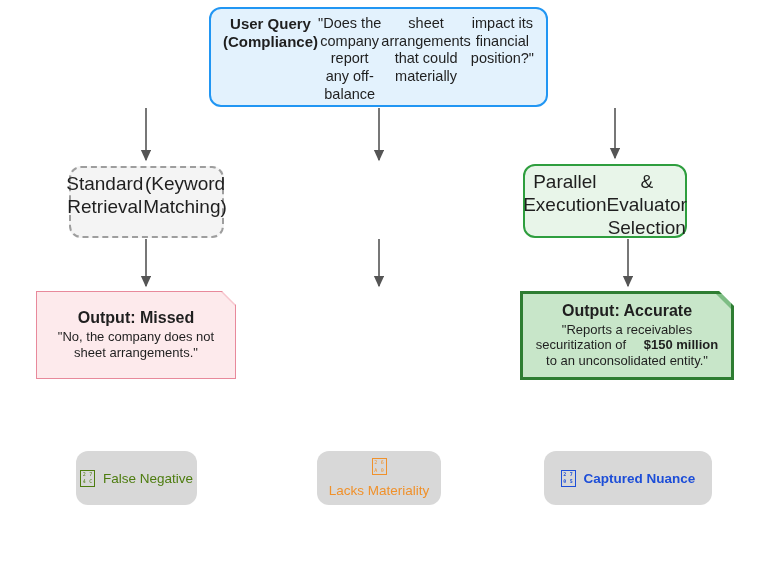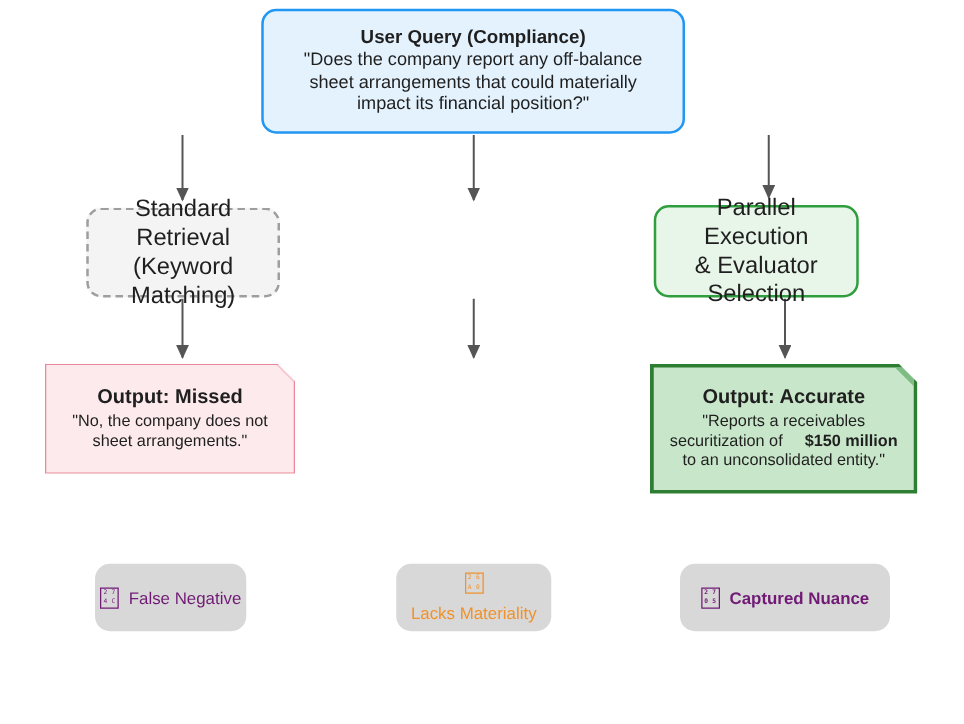--- a/index.html
+++ b/index.html
@@ -29,22 +29,22 @@
     width: 771px;
     height: 579px;
     pointer-events: none;
   }
 
   
   .node {
     position: absolute;
     box-sizing: border-box;
     display: flex;
-    flex-direction: column;
-    align-items: center;
+    flex-direction: row;
+    align-items: flex-start;
     justify-content: center;
     text-align: center;
     line-height: 1.22;
   }
 
   
   .query-box {
     left: 209px;
     top: 7px;
     width: 339px;
@@ -132,21 +132,21 @@
     width: 152px;
     height: 98px;
     background: #fffbe0;
     border: 1.5px solid #e6b422;
     clip-path: polygon(0 0, calc(100% - 13px) 0, 100% 13px, 100% 100%, 0 100%);
   }
   .note-accurate {
     left: 520px;
     top: 291px;
     width: 214px;
-    height: 104px;
+    height: 89px;
     background: #c8e6c9;
     border: 3px solid #2e7d32;
     clip-path: polygon(0 0, calc(100% - 15px) 0, 100% 15px, 100% 100%, 0 100%);
   }
 
   
   .fold {
     position: absolute;
     top: 0;
     right: 0;
@@ -172,23 +172,23 @@
     box-sizing: border-box;
     height: 54px;
     background: #d8d8d8;
     border-radius: 12px;
     display: flex;
     align-items: center;
     justify-content: center;
     gap: 8px;
     font-size: 13.5px;
   }
-  .badge-neg      { left: 76px;  top: 451px; width: 121px; color: #701a75; }
+  .badge-neg      { left: 76px;  top: 451px; width: 121px; color: #4d7c0f; }
   .badge-partial  { left: 317px; top: 451px; width: 124px; color: #f0912b; flex-direction: column; }
-  .badge-accurate { left: 544px; top: 451px; width: 168px; color: #701a75; font-weight: bold; }
+  .badge-accurate { left: 544px; top: 451px; width: 168px; color: #1d4ed8; font-weight: bold; }
 
   
   .tofu {
     display: inline-grid;
     grid-template-columns: 1fr 1fr;
     grid-template-rows: 1fr 1fr;
     width: 15px;
     height: 17px;
     box-sizing: border-box;
     border: 1px solid currentColor;

